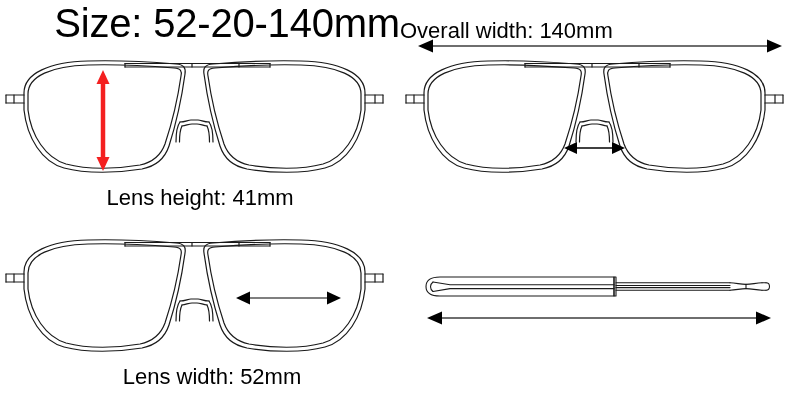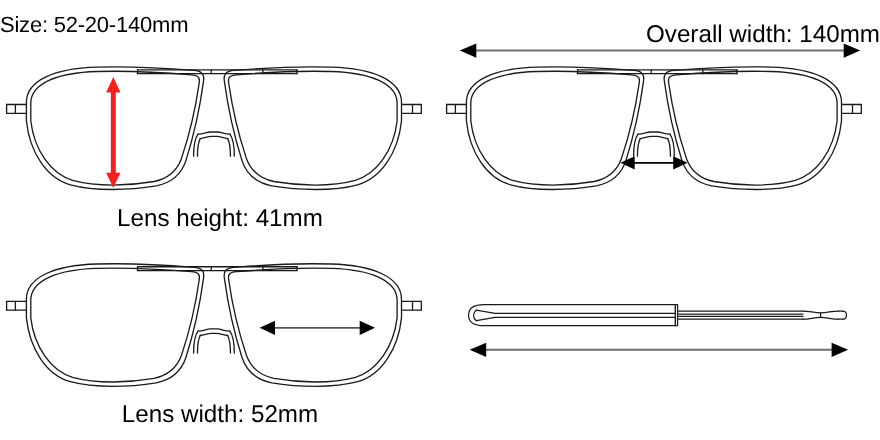--- a/index.html
+++ b/index.html
@@ -21,46 +21,46 @@
   #panel-lens-height { left: 0px;   top: 0px;   width: 400px; height: 220px; }
   #panel-overall-width { left: 400px; top: 0px;   width: 400px; height: 220px; }
   #panel-lens-width  { left: 0px;   top: 220px; width: 400px; height: 180px; }
   #panel-temple-length { left: 400px; top: 220px; width: 400px; height: 180px; }
 
   .title-text {
     position: absolute;
     left: 0;
     top: 4px;
     width: 400px;
-    text-align: left;
-    font-size: 20px;
+    text-align: right;
+    font-size: 40px;
     line-height: 38px;
     letter-spacing: -0.2px;
     white-space: nowrap;
   }
   .caption-text {
     position: absolute;
     width: 400px;
     left: 0;
     text-align: center;
     font-size: 22px;
     line-height: 26px;
     white-space: nowrap;
   }
   #caption-lens-height   { top: 185px; }
   #caption-bridge-width  { top: 185px; }
-  #caption-lens-width    { top: 144px; }
+  #caption-lens-width    { top: 144px; padding-left: 12px; }
   #caption-temple-length { top: 112px; }
 
   .dim-label-top {
     position: absolute;
     width: 400px;
     left: 0;
     top: 18px;
-    text-align: right;
+    text-align: left;
     font-size: 22px;
     line-height: 26px;
     white-space: nowrap;
   }
 
   svg { display: block; }
   .glasses-svg { position: absolute; left: 0; top: 0; }
 </style>
 </head>
 <body>

